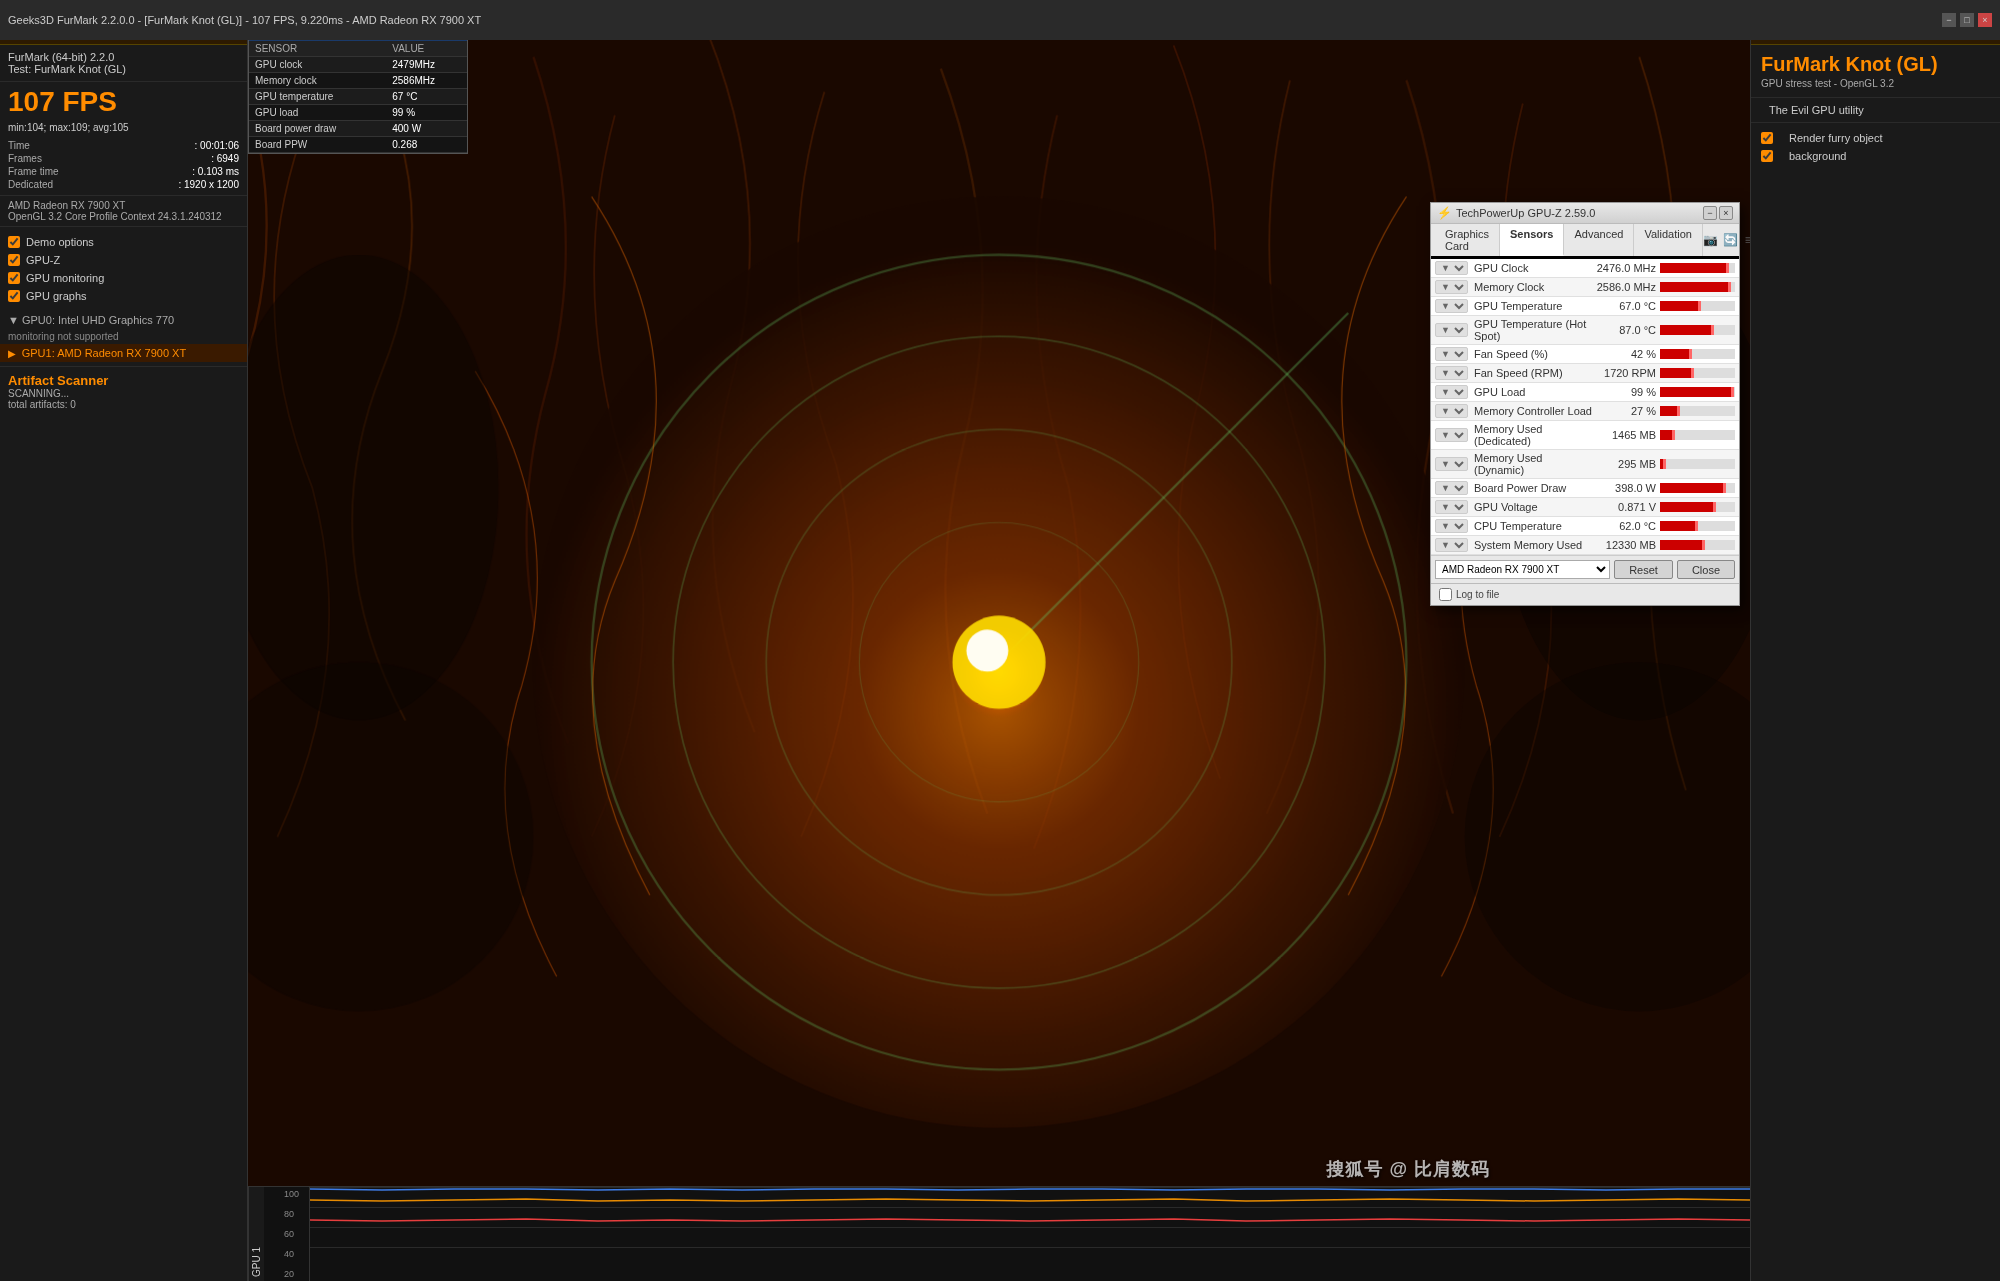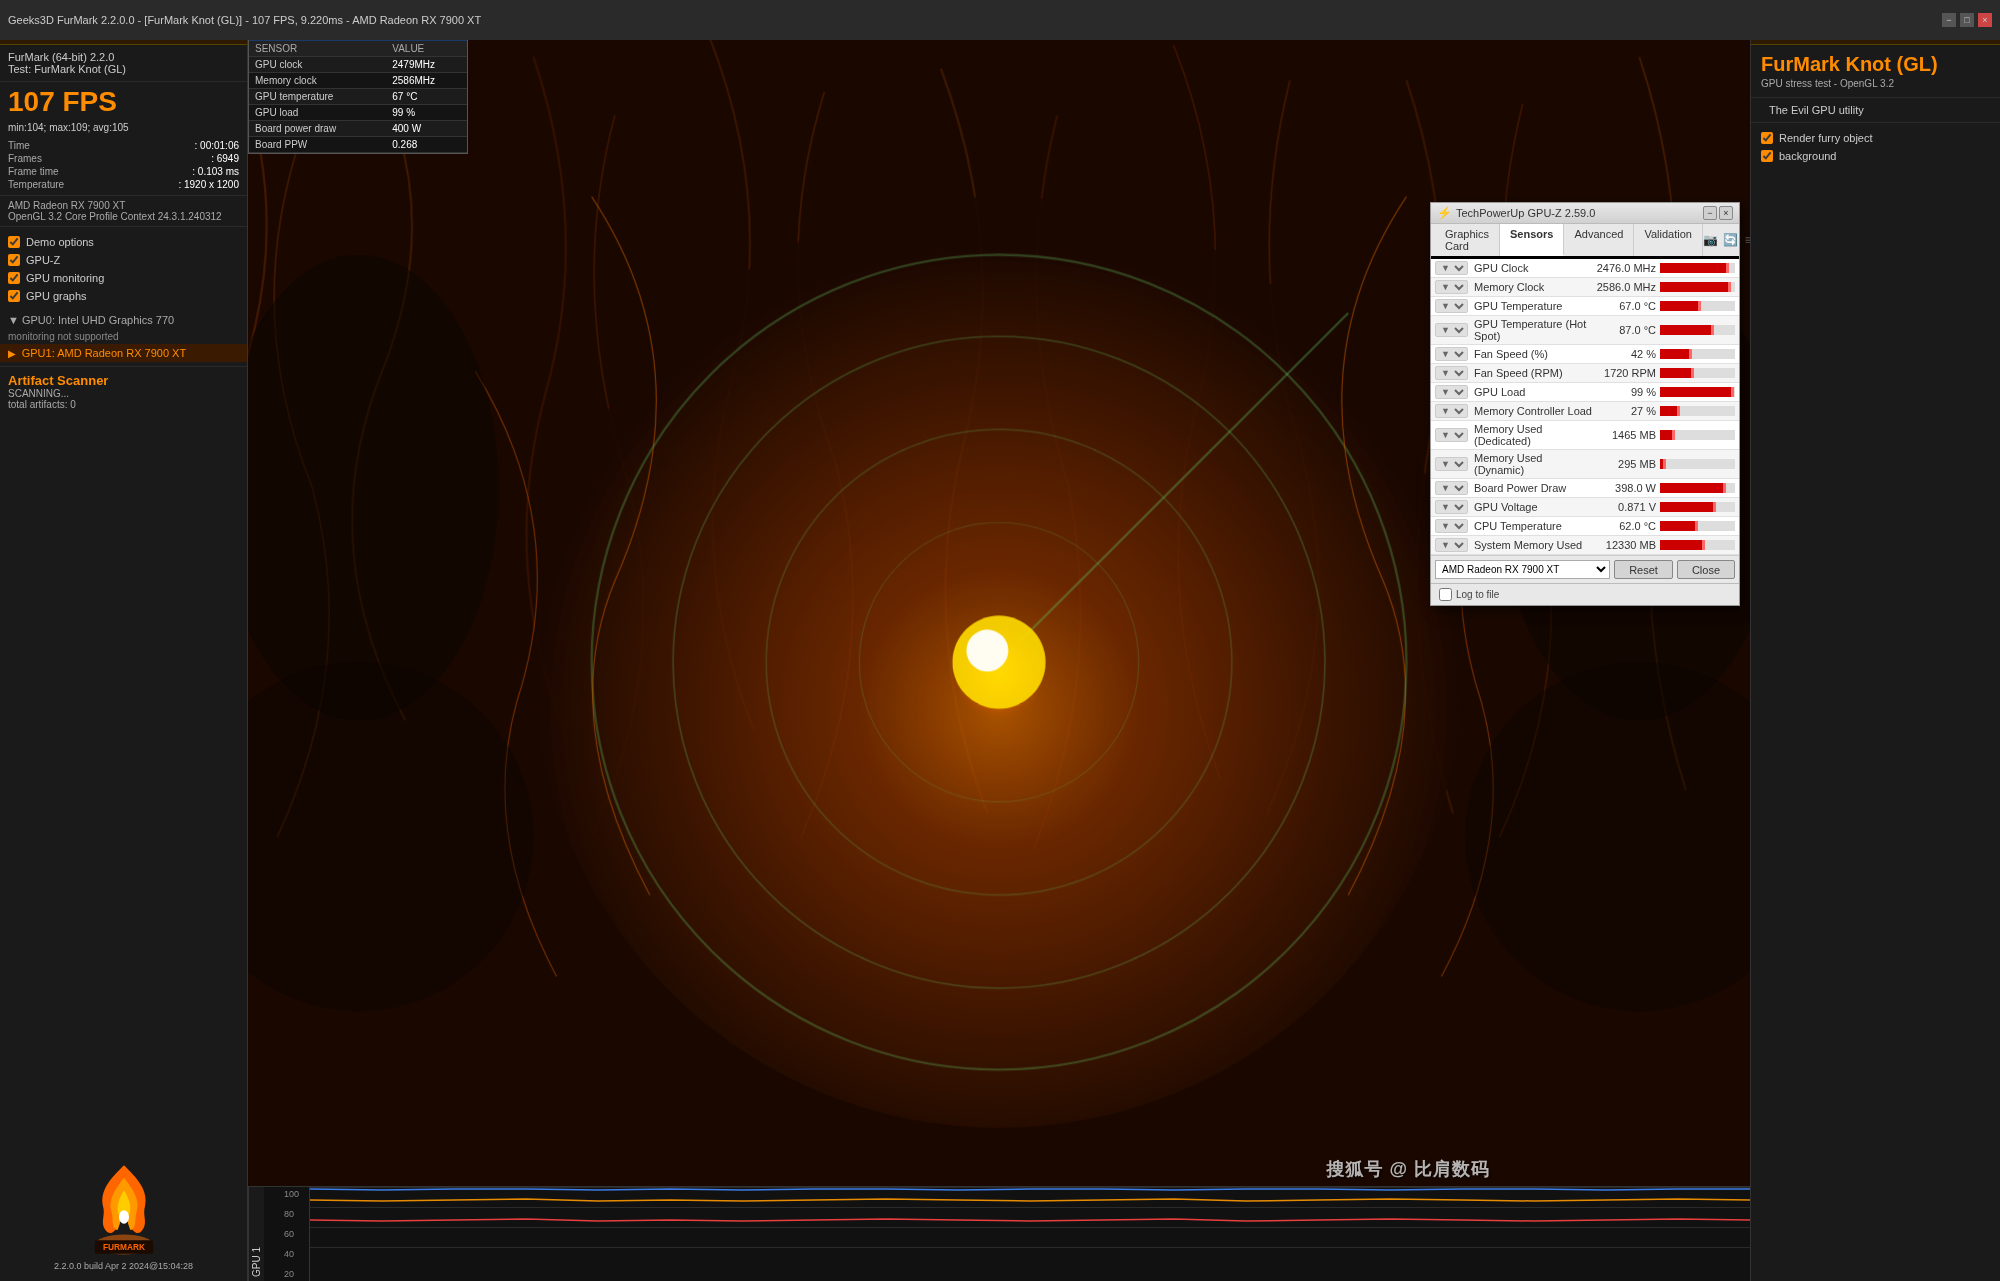--- a/index.html
+++ b/index.html
@@ -335,21 +335,21 @@
       font-size: 11px;
       padding: 6px 18px;
       border-bottom: 1px solid #2a2a2a;
     }
     .options-list {
       padding: 6px 10px;
     }
     .option-item {
       display: flex;
       align-items: center;
-      gap: 6px;
+      gap: 16px;
       padding: 3px 0;
       font-size: 11px;
       color: #ccc;
     }
     .option-item input { width: 12px; height: 12px; accent-color: #ff8c00; }
 
     
     .fur-bg {
       position: absolute;
       top: 0;
@@ -569,21 +569,21 @@
       </div>
       <div class="stats-row">
         <span class="label">Frames</span>
         <span class="value">: 6949</span>
       </div>
       <div class="stats-row">
         <span class="label">Frame time</span>
         <span class="value">: 0.103 ms</span>
       </div>
       <div class="stats-row">
-        <span class="label">Temperature</span>
+        <span class="label">Dedicated</span>
         <span class="value">: 1920 x 1200</span>
       </div>
     </div>
 
     <div class="gpu-info">
       <div>AMD Radeon RX 7900 XT</div>
       <div>OpenGL 3.2 Core Profile Context 24.3.1.240312</div>
     </div>
 
     <div class="checkbox-list">
@@ -614,38 +614,20 @@
       <span class="play-btn">▶</span>
       <span style="font-size:11px;">GPU1: AMD Radeon RX 7900 XT</span>
     </div>
 
     <div class="artifact-section">
       <div class="artifact-title">Artifact Scanner</div>
       <div class="artifact-sub">SCANNING...</div>
       <div class="artifact-total">total artifacts: 0</div>
     </div>
 
-    <div class="logo-area">
-      <svg class="flame-icon" viewBox="0 0 100 120">
-
-        <ellipse cx="50" cy="105" rx="35" ry="12" fill="#8B4513"></ellipse>
-
-        <path d="M50,10 C35,25 20,40 25,60 C28,72 20,80 30,90 C35,94 40,88 45,80 C42,70 48,60 50,55 C52,60 58,70 55,80 C60,88 65,94 70,90 C80,80 72,72 75,60 C80,40 65,25 50,10 Z" fill="#ff6600"></path>
-
-        <path d="M50,25 C40,38 30,52 35,66 C38,76 34,84 42,88 C45,82 46,72 50,65 C54,72 55,82 58,88 C66,84 62,76 65,66 C70,52 60,38 50,25 Z" fill="#ff9900"></path>
-
-        <path d="M50,40 C44,50 40,60 44,70 C46,76 48,80 50,78 C52,80 54,76 56,70 C60,60 56,50 50,40 Z" fill="#ffcc00"></path>
-
-        <ellipse cx="50" cy="72" rx="6" ry="8" fill="#fff"></ellipse>
-
-        <rect x="15" y="100" width="70" height="16" fill="#1a0a00" rx="2"></rect>
-        <text x="50" y="112" text-anchor="middle" fill="#ff6600" font-size="10" font-weight="bold" font-family="Arial">FURMARK</text>
-      </svg>
-      <div class="build-info" style="margin-top:4px;">2.2.0.0 build Apr 2 2024@15:04:28</div>
-    </div>
   </div>
 
   <div id="center-area">
 
     <div class="fur-bg">
       
       <svg width="100%" height="100%" viewBox="0 0 1500 1000" preserveAspectRatio="xMidYMid slice">
         <defs>
           <radialGradient id="furGrad" cx="50%" cy="55%" r="50%">
             <stop offset="0%" stop-color="#cc6600" stop-opacity="0.9"></stop>

